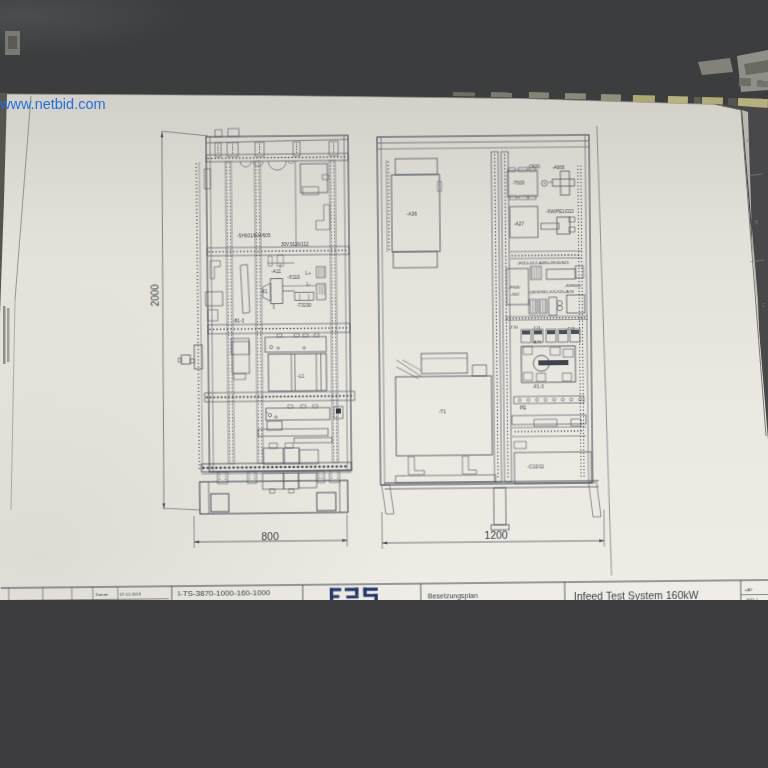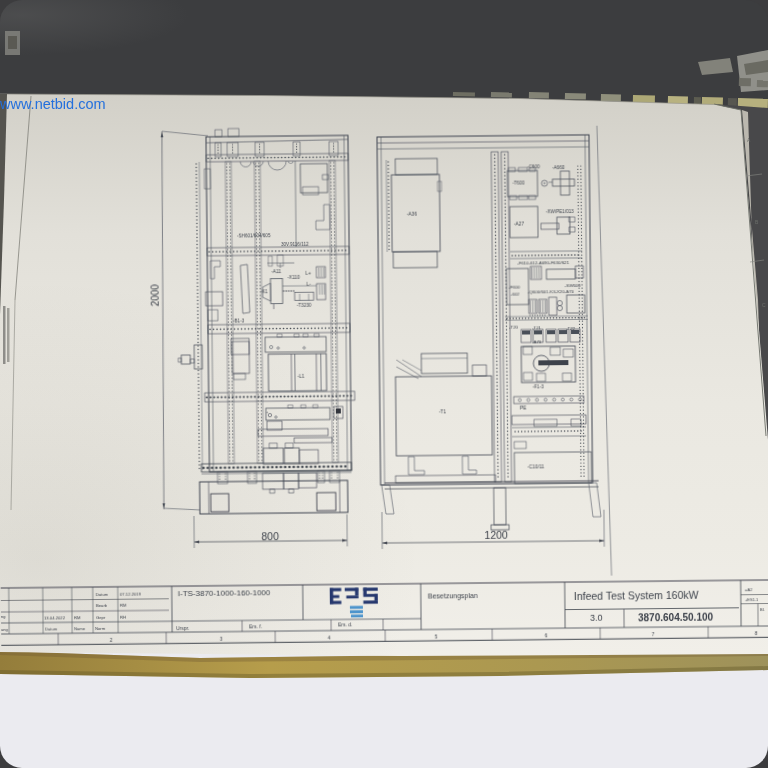--- a/index.html
+++ b/index.html
@@ -1,16 +1,16 @@
 <!DOCTYPE html>
 <html><head>
 <meta charset="utf-8">
 <style>
 html,body{margin:0;padding:0;background:#3c3c3e;}
-#wrap{width:768px;height:768px;overflow:hidden;position:relative;border-radius:22px;}
+#wrap{width:768px;height:600px;overflow:hidden;position:relative;}
 </style>
 </head>
 <body>
 <div id="wrap">
 <svg width="768" height="768" viewBox="0 0 768 768">
 <defs>
 <linearGradient id="paperg" x1="0" y1="0" x2="0" y2="1">
 <stop offset="0" stop-color="#d2d0c8"></stop>
           <stop offset="0.25" stop-color="#e2e0d9"></stop>
 <stop offset="0.55" stop-color="#eae8e1"></stop>

